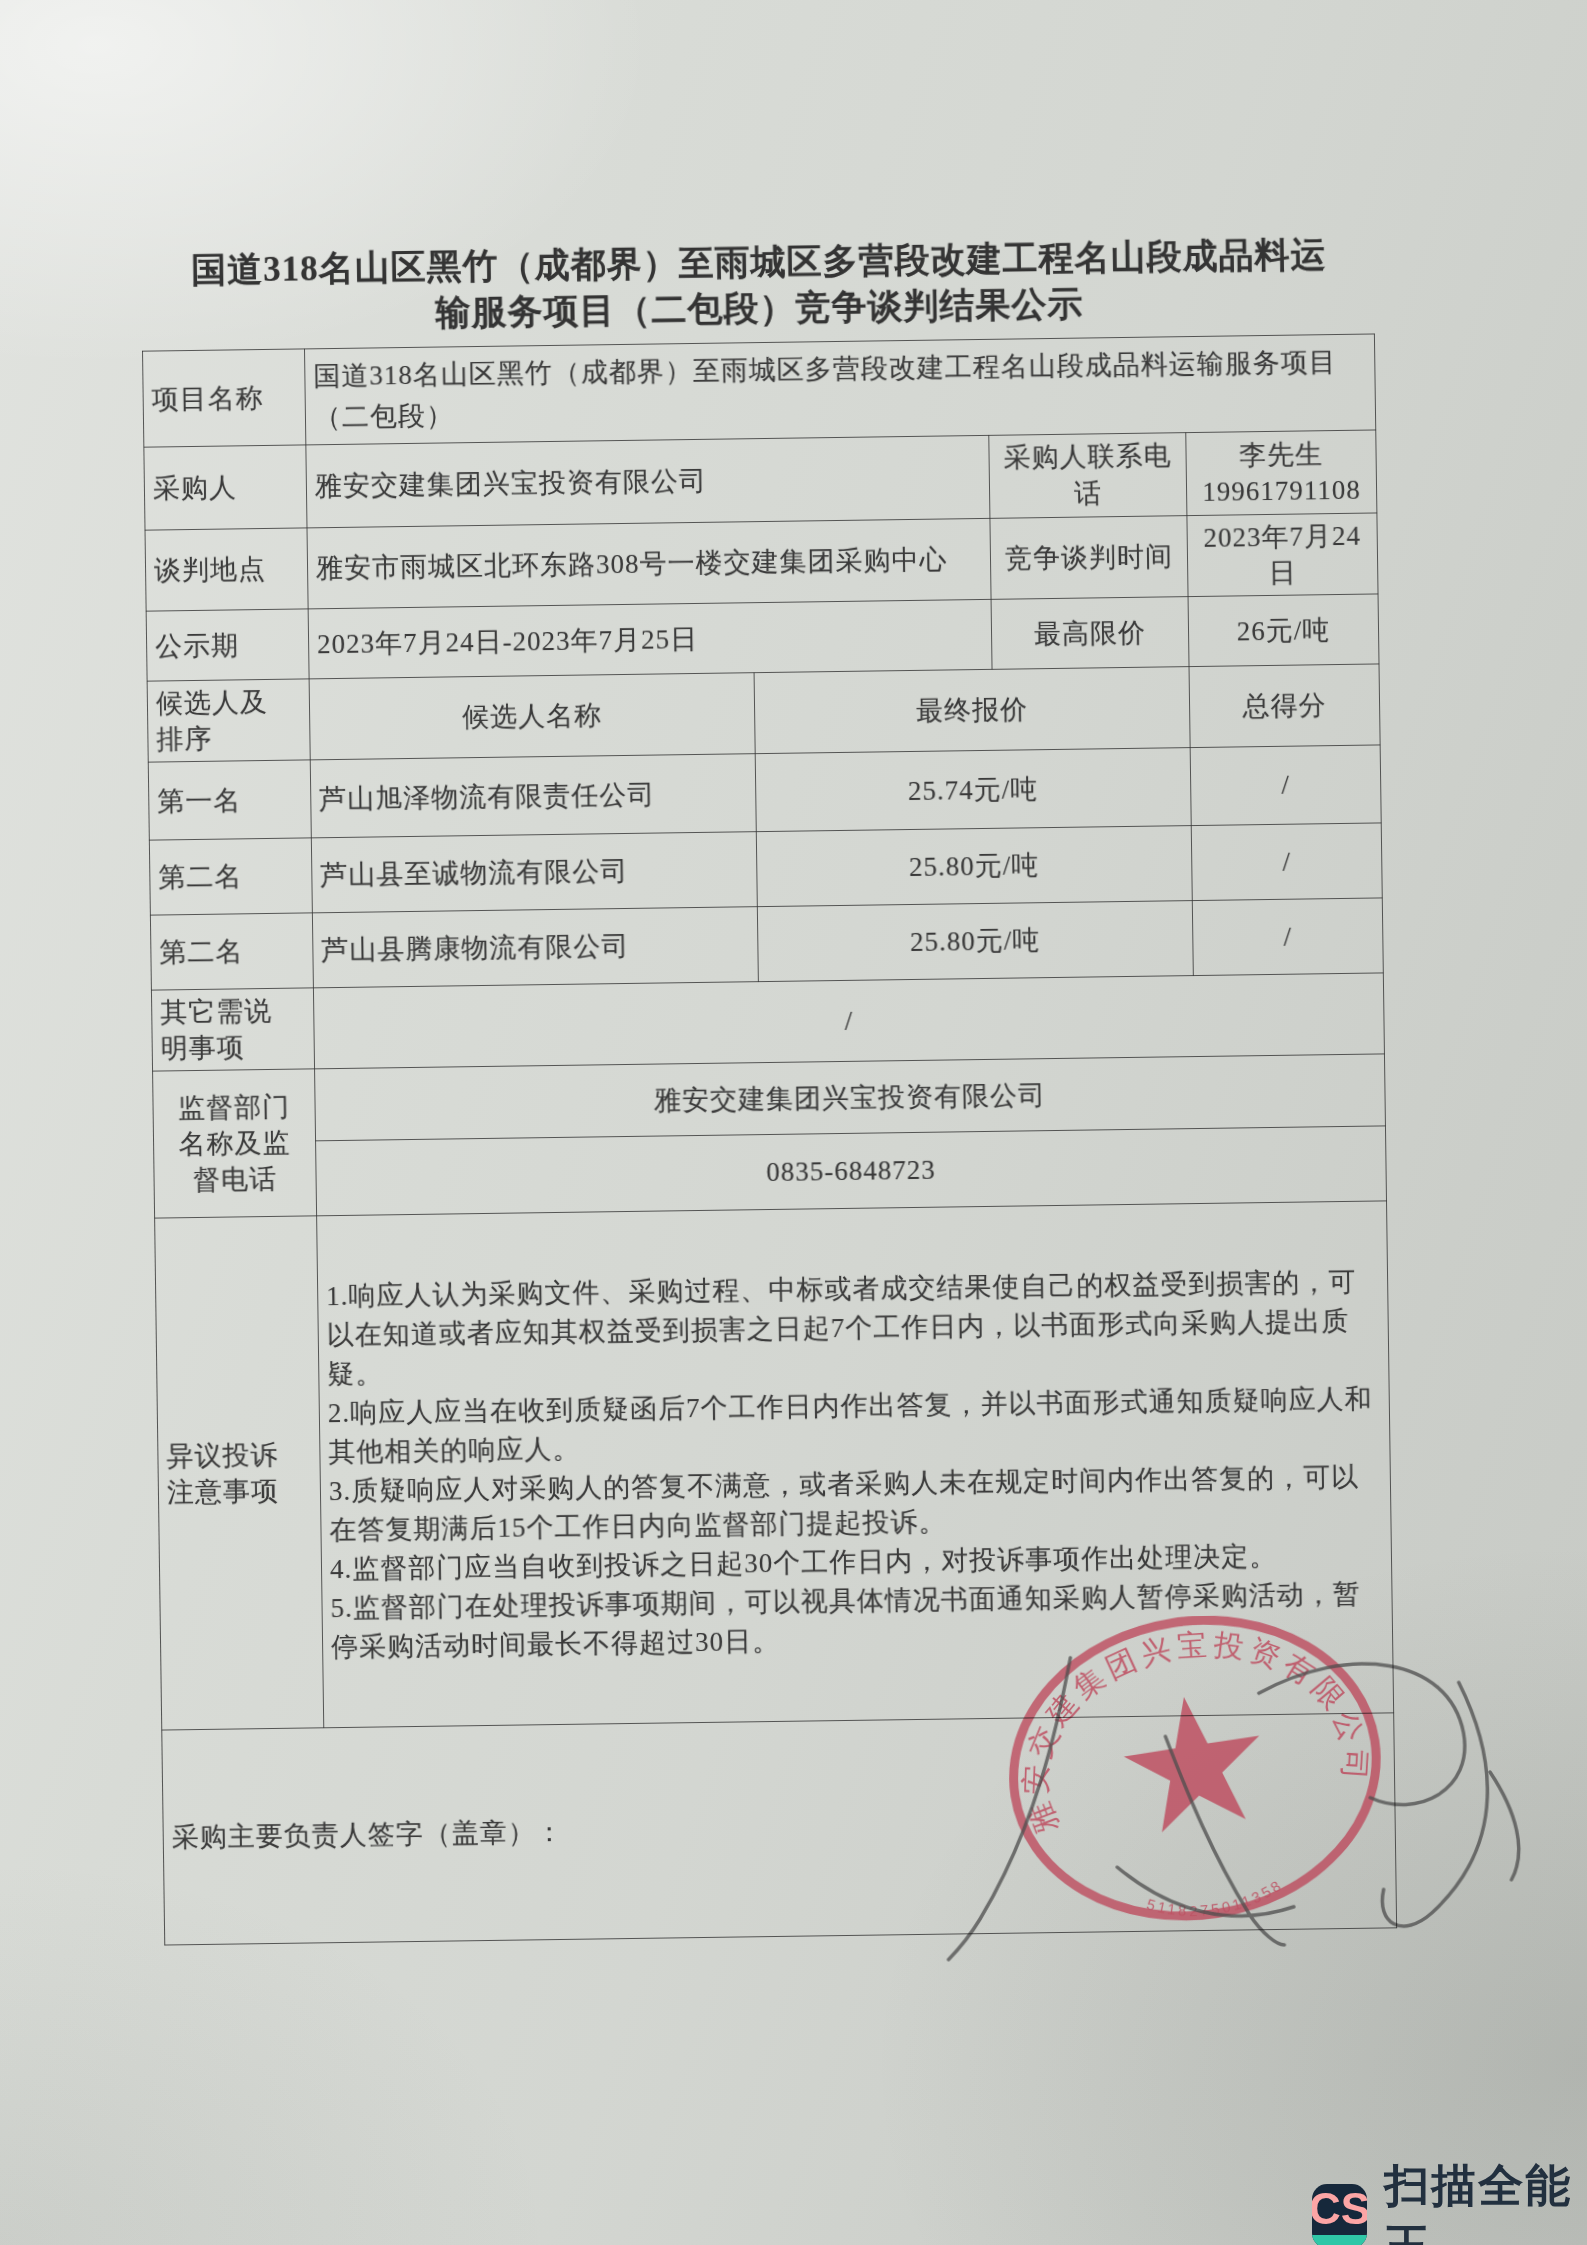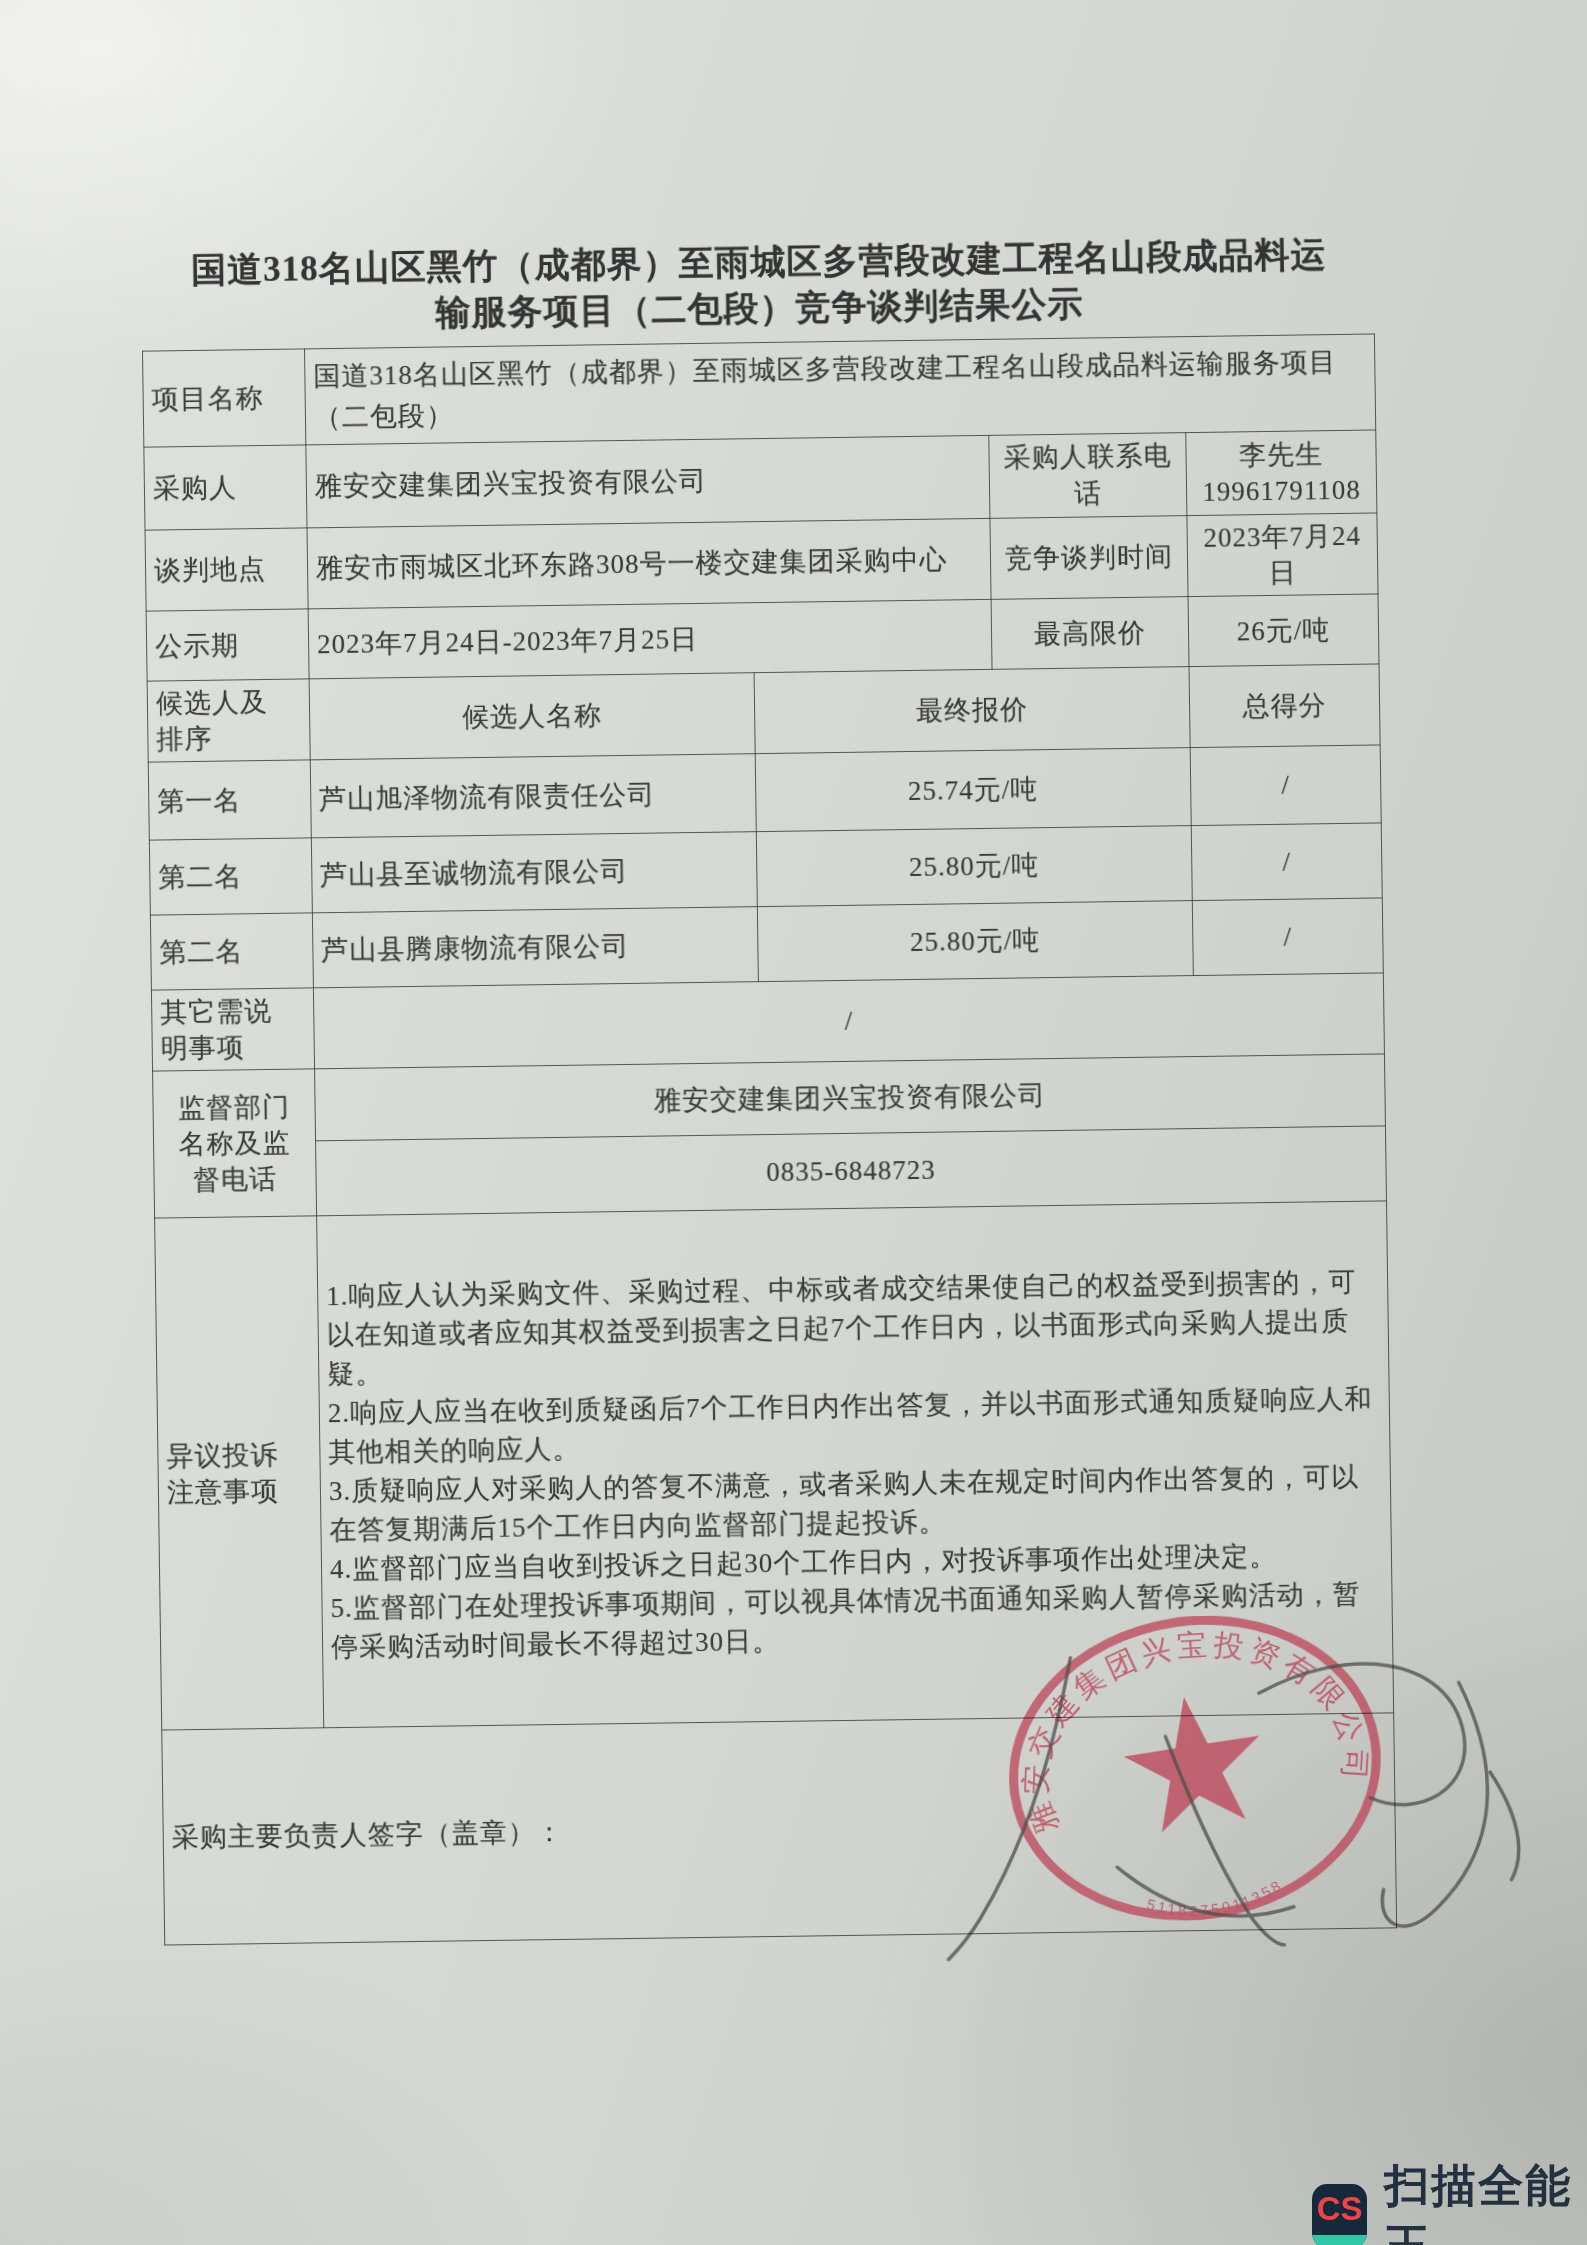--- a/index.html
+++ b/index.html
@@ -47,21 +47,21 @@
   .seal-wrap svg{mix-blend-mode:multiply;}
   .footer{
     position:absolute;left:1312px;top:2156px;display:flex;align-items:center;
     font-family:"Liberation Sans","DejaVu Sans",sans-serif;
   }
   .cs-icon{
     position:relative;width:64px;height:64px;background:#16283b;border-radius:15px;
     display:flex;align-items:flex-start;justify-content:center;overflow:hidden;
   }
   .cs-icon .cs-txt{
-    color:#ef4444;font-weight:800;font-size:33px;line-height:50px;letter-spacing:0;
+    color:#fca5a5;font-weight:800;font-size:44px;line-height:50px;letter-spacing:0;
   }
   .cs-strip{position:absolute;left:0;bottom:0;width:100%;height:13px;background:#2fc7a7;}
   .app-name{
     margin-left:17px;font-size:45px;font-weight:700;color:#22303f;letter-spacing:2px;
   }
 </style>
 </head>
 <body>
 
 <div class="sheet">

